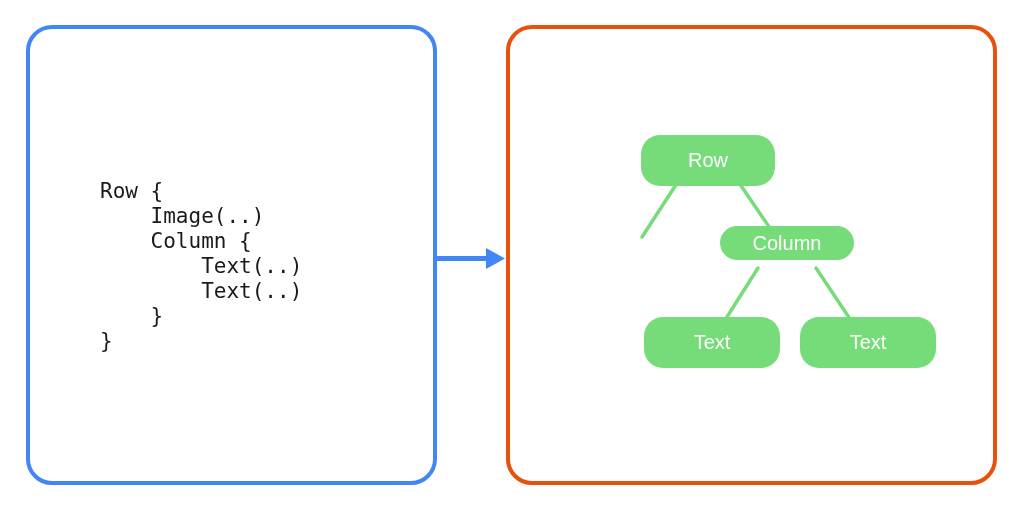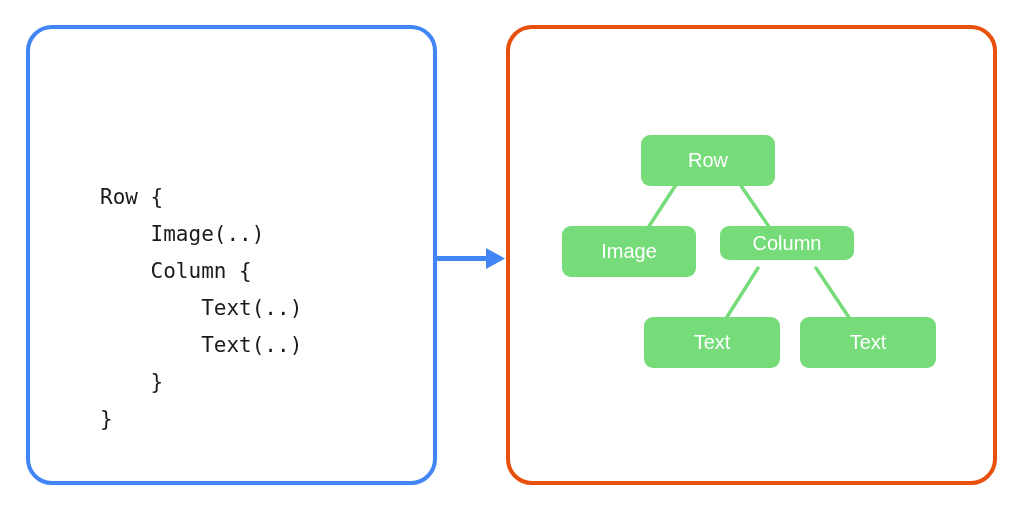--- a/index.html
+++ b/index.html
@@ -46,21 +46,21 @@
   }
 
   
   .code-block {
     position: absolute;
     left: 70px;
     top: 150px;
     margin: 0;
     font-family: "DejaVu Sans Mono", "Liberation Mono", monospace;
     font-size: 21px;
-    line-height: 37px;
+    line-height: 25px;
     color: #1a1a1a;
     white-space: pre;
     letter-spacing: 0px;
   }
 
   
   .arrow {
     position: absolute;
     left: 430px;
     top: 240px;
@@ -79,21 +79,21 @@
   }
   .tree-edges {
     position: absolute;
     left: 0; top: 0;
     width: 491px;
     height: 460px;
   }
   .node {
     position: absolute;
     background: #76DC79;
-    border-radius: 9px;
+    border-radius: 19px;
     color: #ffffff;
     font-family: "Liberation Sans", sans-serif;
     font-size: 20px;
     display: flex;
     align-items: center;
     justify-content: center;
     box-sizing: border-box;
     pointer-events: auto;
   }
   .node-row    { left: 135px; top: 110px; width: 134px; height: 51px; }
@@ -132,23 +132,20 @@
         <line x1="175" y1="152" x2="136" y2="212"></line>
         <line x1="229" y1="152" x2="270" y2="212"></line>
         <line x1="252" y1="243" x2="214" y2="303"></line>
         <line x1="310" y1="243" x2="350" y2="303"></line>
       </g>
     </svg>
 
     <div class="node node-row">
       <span>Row</span>
     </div>
-    <div class="node node-image">
-      <span>Image</span>
-    </div>
     <div class="node node-column">
       <span>Column</span>
     </div>
     <div class="node node-text1">
       <span>Text</span>
     </div>
     <div class="node node-text2">
       <span>Text</span>
     </div>
   </div>

